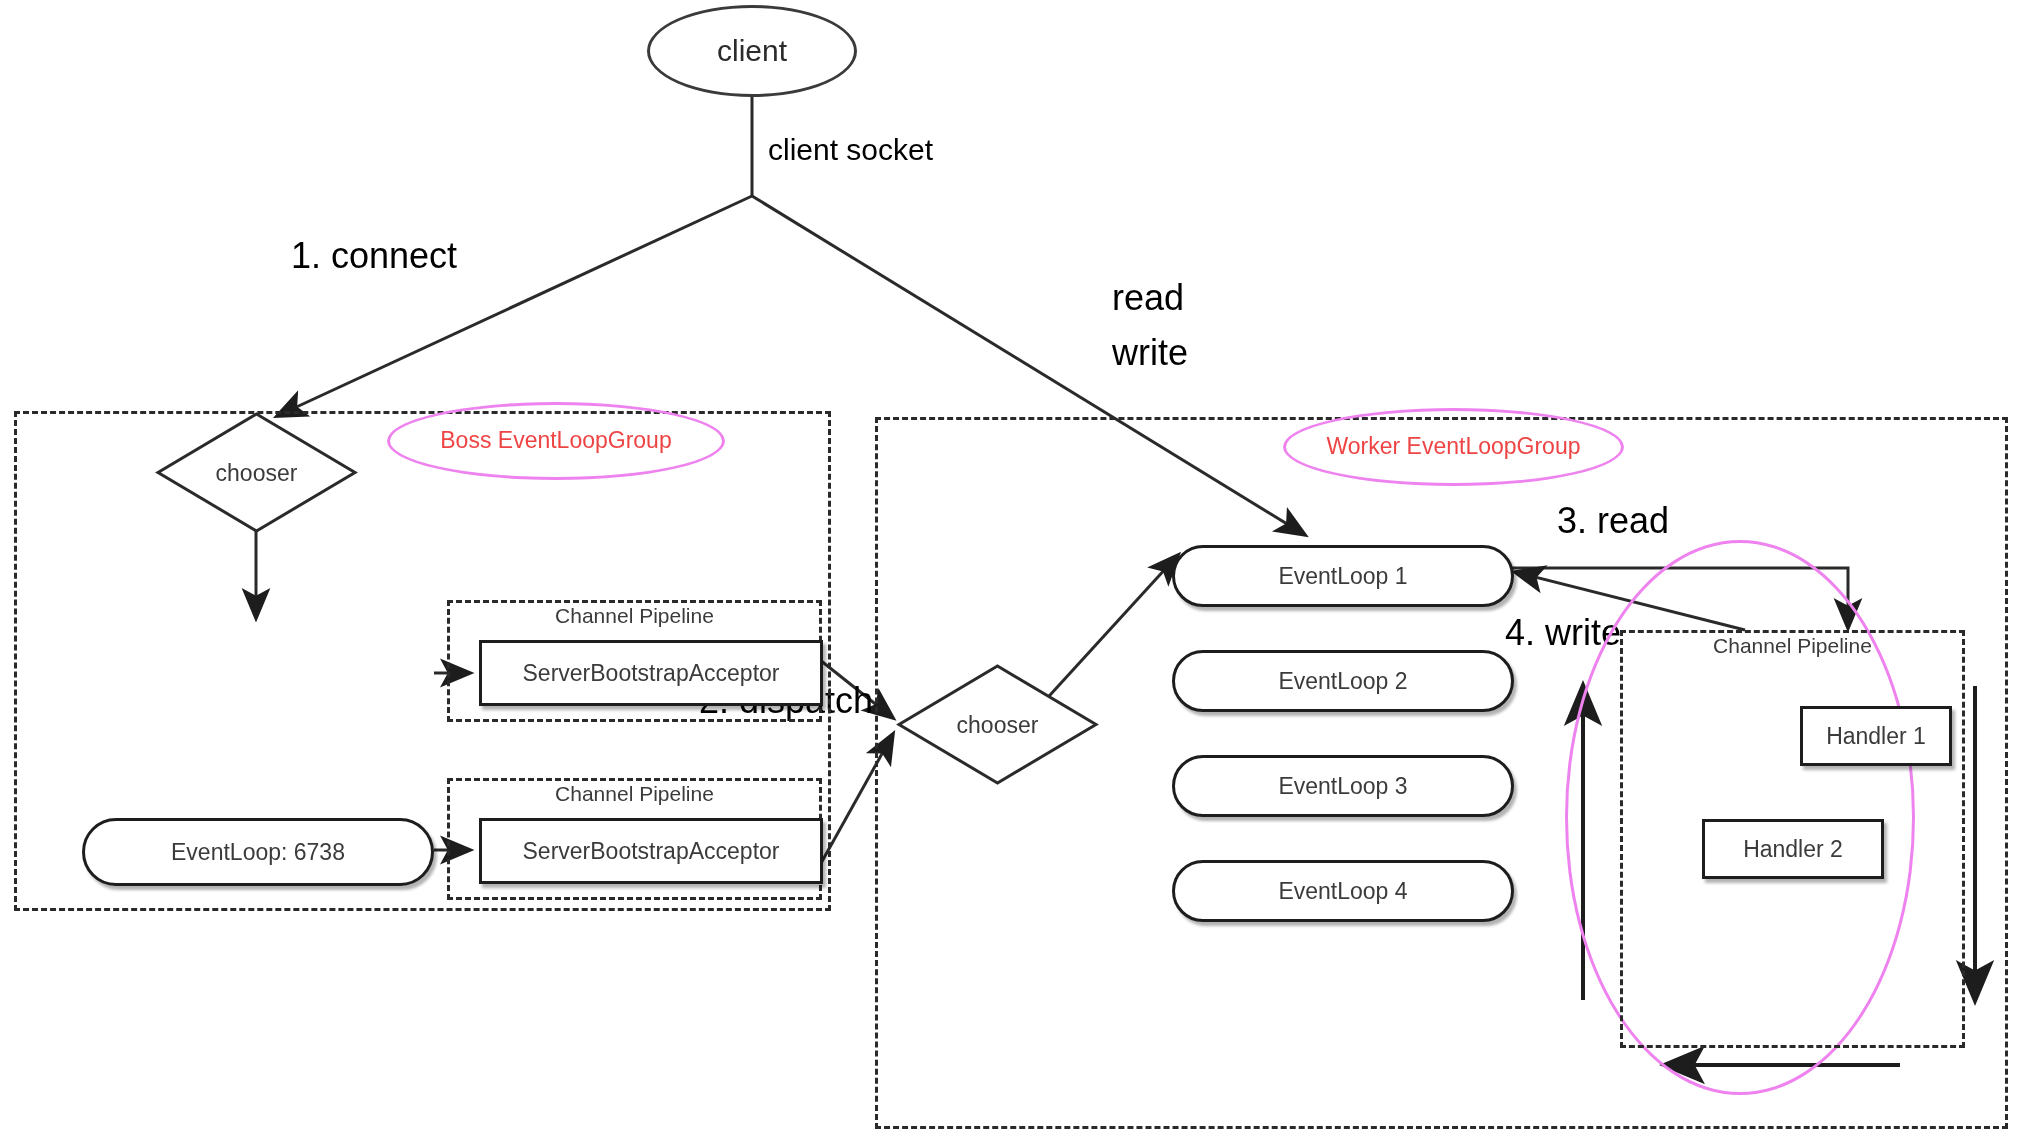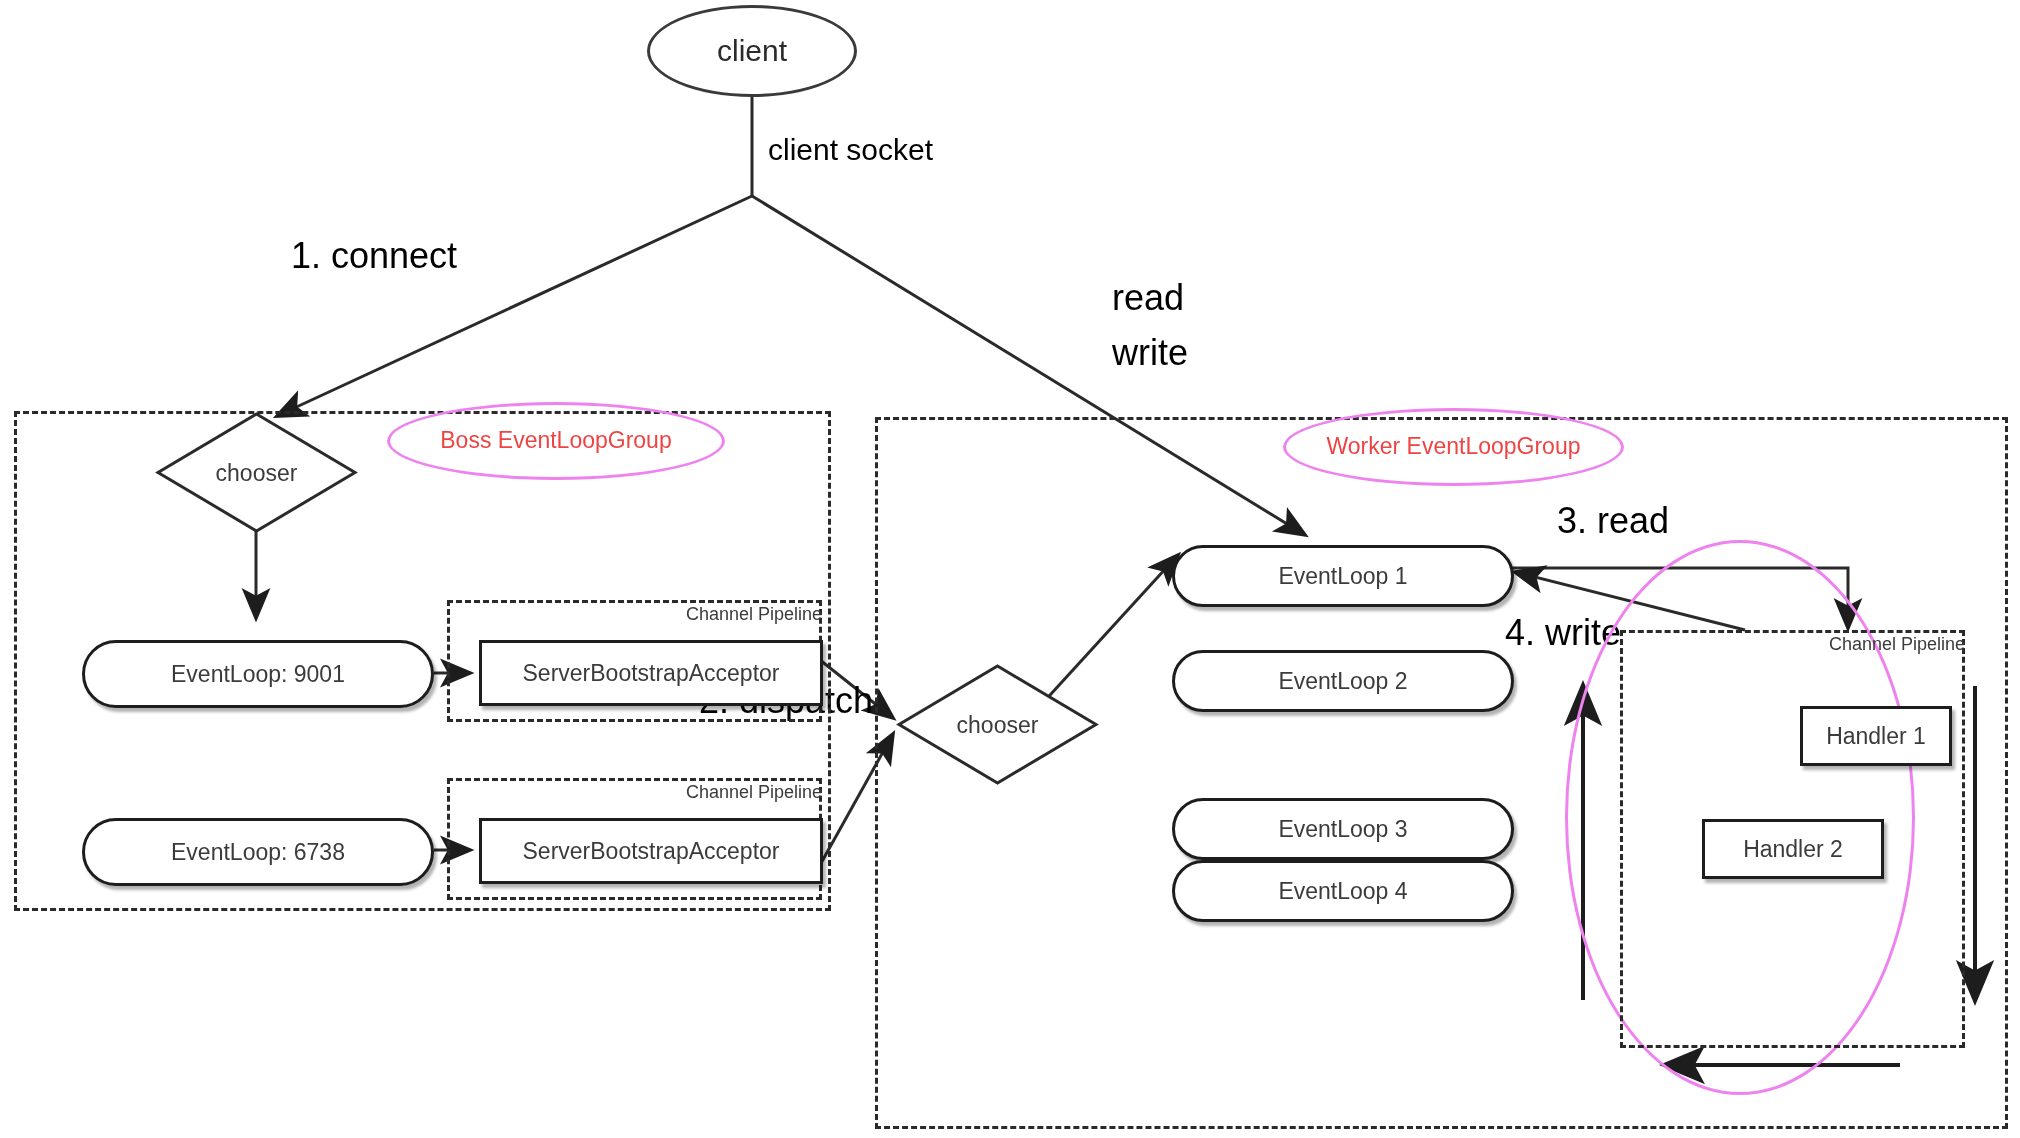--- a/index.html
+++ b/index.html
@@ -52,23 +52,23 @@
   
   .dashbox {
     position: absolute;
     box-sizing: border-box;
     border: 3px dashed #2a2a2a;
     background: transparent;
   }
   .dashbox-label {
     position: absolute;
     color: #3b3b3b;
-    font-size: 18px;
-    white-space: nowrap;
-    text-align: right;
+    font-size: 21px;
+    white-space: nowrap;
+    text-align: center;
   }
   
   .ellipse {
     border: 3px solid #3a3a3a;
     border-radius: 50%;
     background: #ffffff;
     font-size: 30px;
     color: #2b2b2b;
   }
   
@@ -165,23 +165,20 @@
   <div class="hl-ellipse" style="left:387px; top:402px; width:338px; height:78px;"></div>
   <div class="hl-label" style="left:387px; top:427px; width:338px;">Boss EventLoopGroup</div>
 
   <div class="diamond-wrap" style="left:154px; top:410px; width:205px; height:125px;">
     <svg width="205" height="125" viewBox="0 0 205 125">
       <polygon points="102.5,4 201,62.5 102.5,121 4,62.5" fill="#ffffff" stroke="#2a2a2a" stroke-width="3"></polygon>
     </svg>
     <div class="diamond-text" style="top:50px;">chooser</div>
   </div>
 
-  <div class="node stadium" style="left:82px; top:640px; width:352px; height:68px;">
-    <span>EventLoop: 9001</span>
-  </div>
 
   <div class="dashbox" style="left:447px; top:600px; width:375px; height:122px;"></div>
   <div class="dashbox-label" style="left:447px; top:604px; width:375px;">Channel Pipeline</div>
   <div class="node rect" style="left:479px; top:640px; width:344px; height:66px;">
     <span>ServerBootstrapAcceptor</span>
   </div>
 
   <div class="node stadium" style="left:82px; top:818px; width:352px; height:68px;">
     <span>EventLoop: 6738</span>
   </div>
@@ -203,21 +200,21 @@
 
   <div class="hl-ellipse" style="left:1283px; top:408px; width:341px; height:78px;"></div>
   <div class="hl-label" style="left:1283px; top:433px; width:341px;">Worker EventLoopGroup</div>
 
   <div class="node stadium" style="left:1172px; top:545px; width:342px; height:62px;">
     <span>EventLoop 1</span>
   </div>
   <div class="node stadium" style="left:1172px; top:650px; width:342px; height:62px;">
     <span>EventLoop 2</span>
   </div>
-  <div class="node stadium" style="left:1172px; top:755px; width:342px; height:62px;margin-top:43px;">
+  <div class="node stadium" style="left:1172px; top:755px; width:342px; height:62px;">
     <span>EventLoop 3</span>
   </div>
   <div class="node stadium" style="left:1172px; top:860px; width:342px; height:62px;">
     <span>EventLoop 4</span>
   </div>
 
   <div class="hl-ellipse" style="left:1565px; top:540px; width:350px; height:555px;"></div>
 
   <div class="dashbox" style="left:1620px; top:630px; width:345px; height:418px;"></div>
   <div class="dashbox-label" style="left:1620px; top:634px; width:345px;">Channel Pipeline</div>

